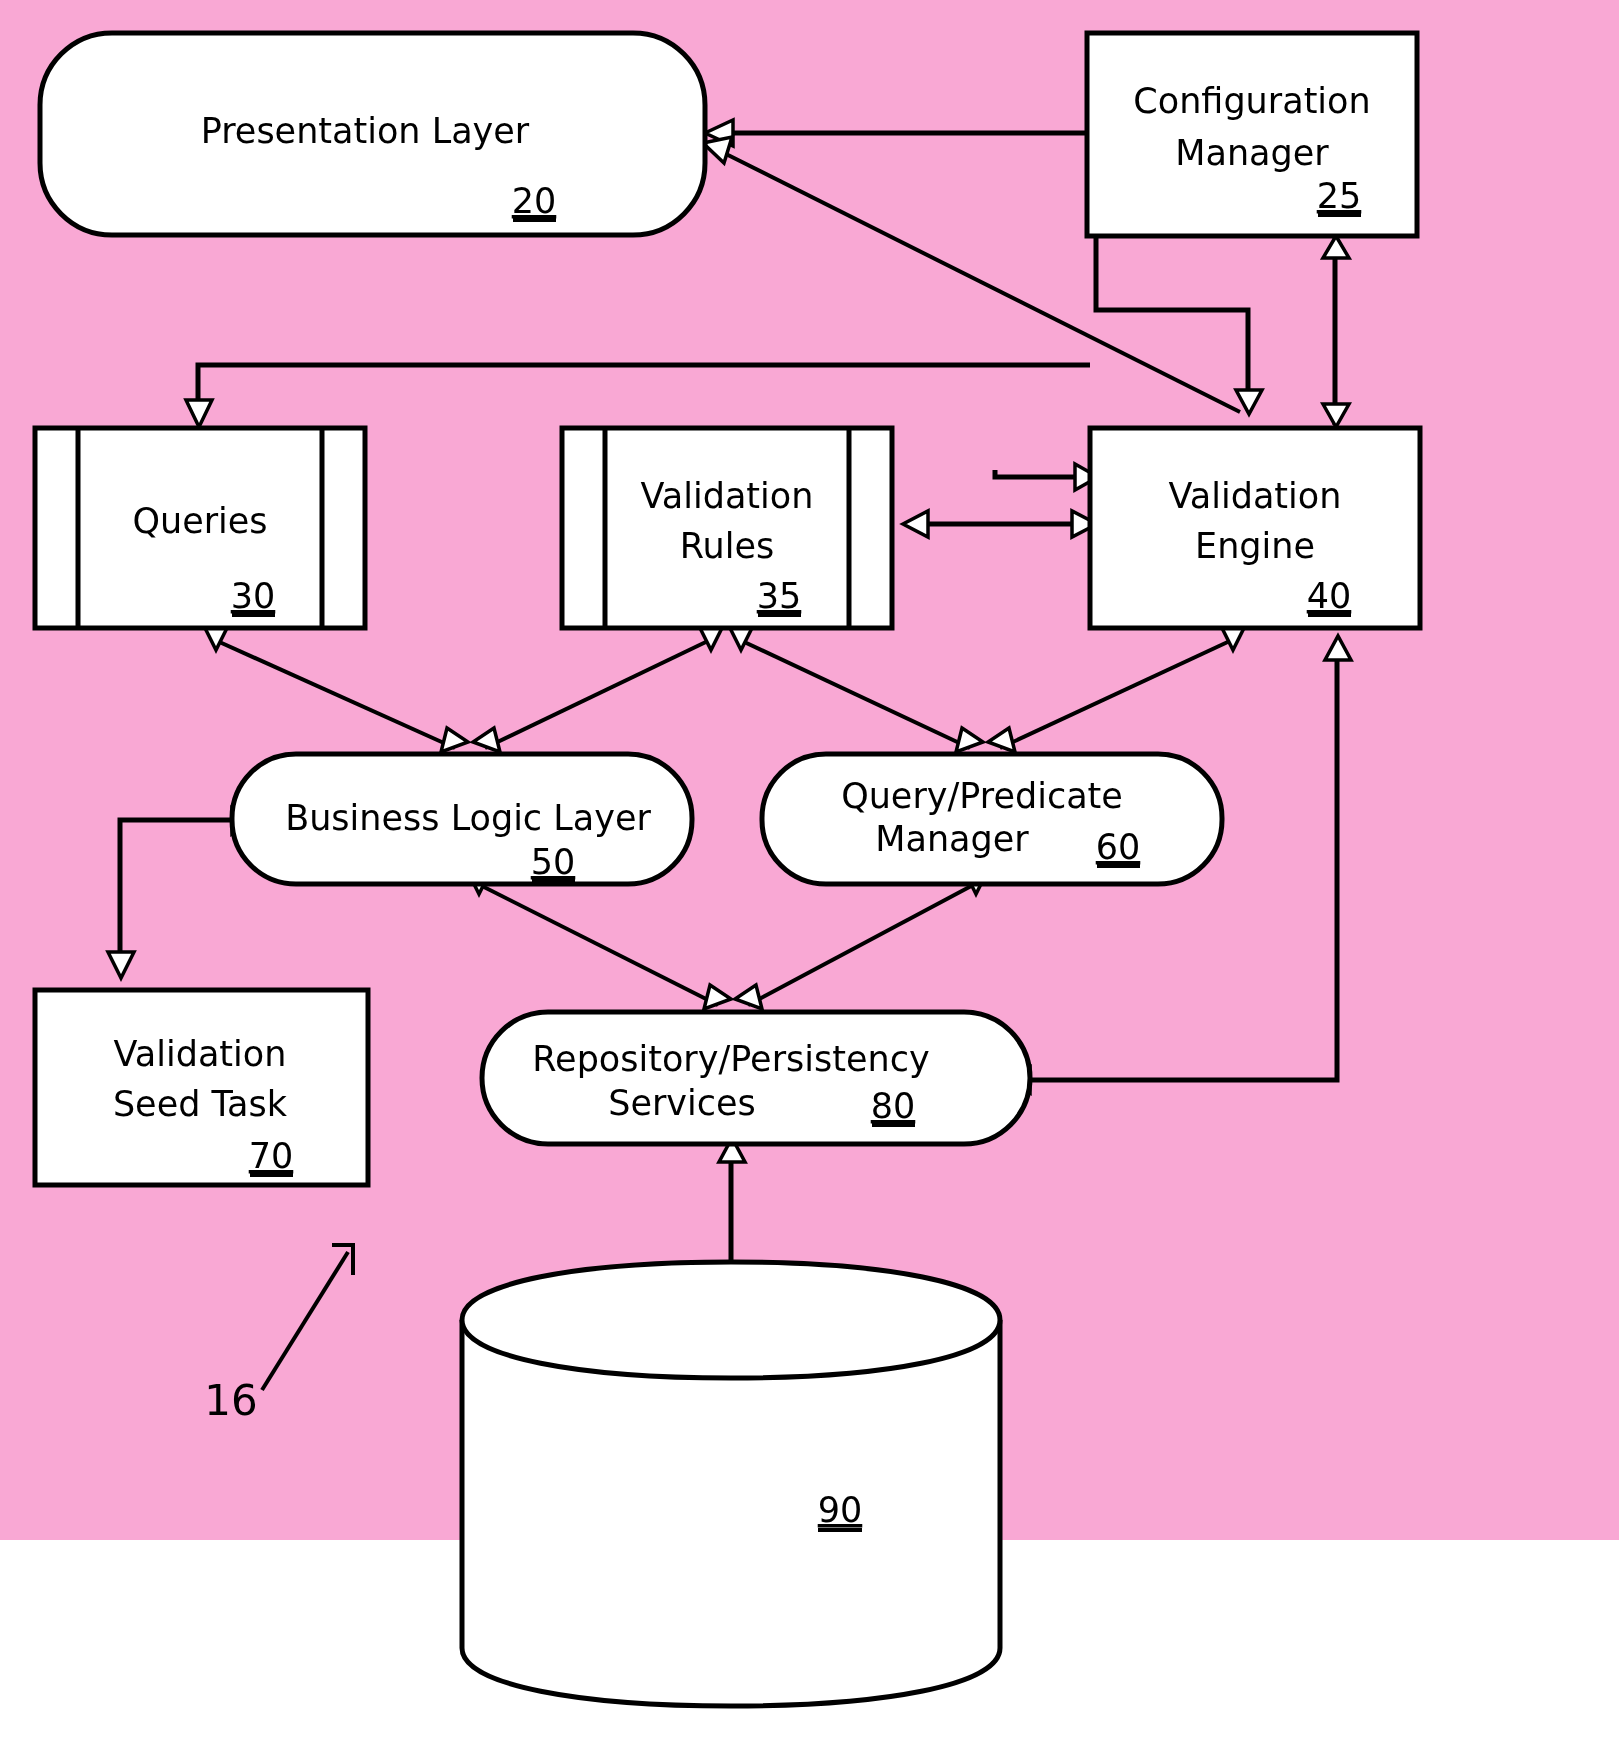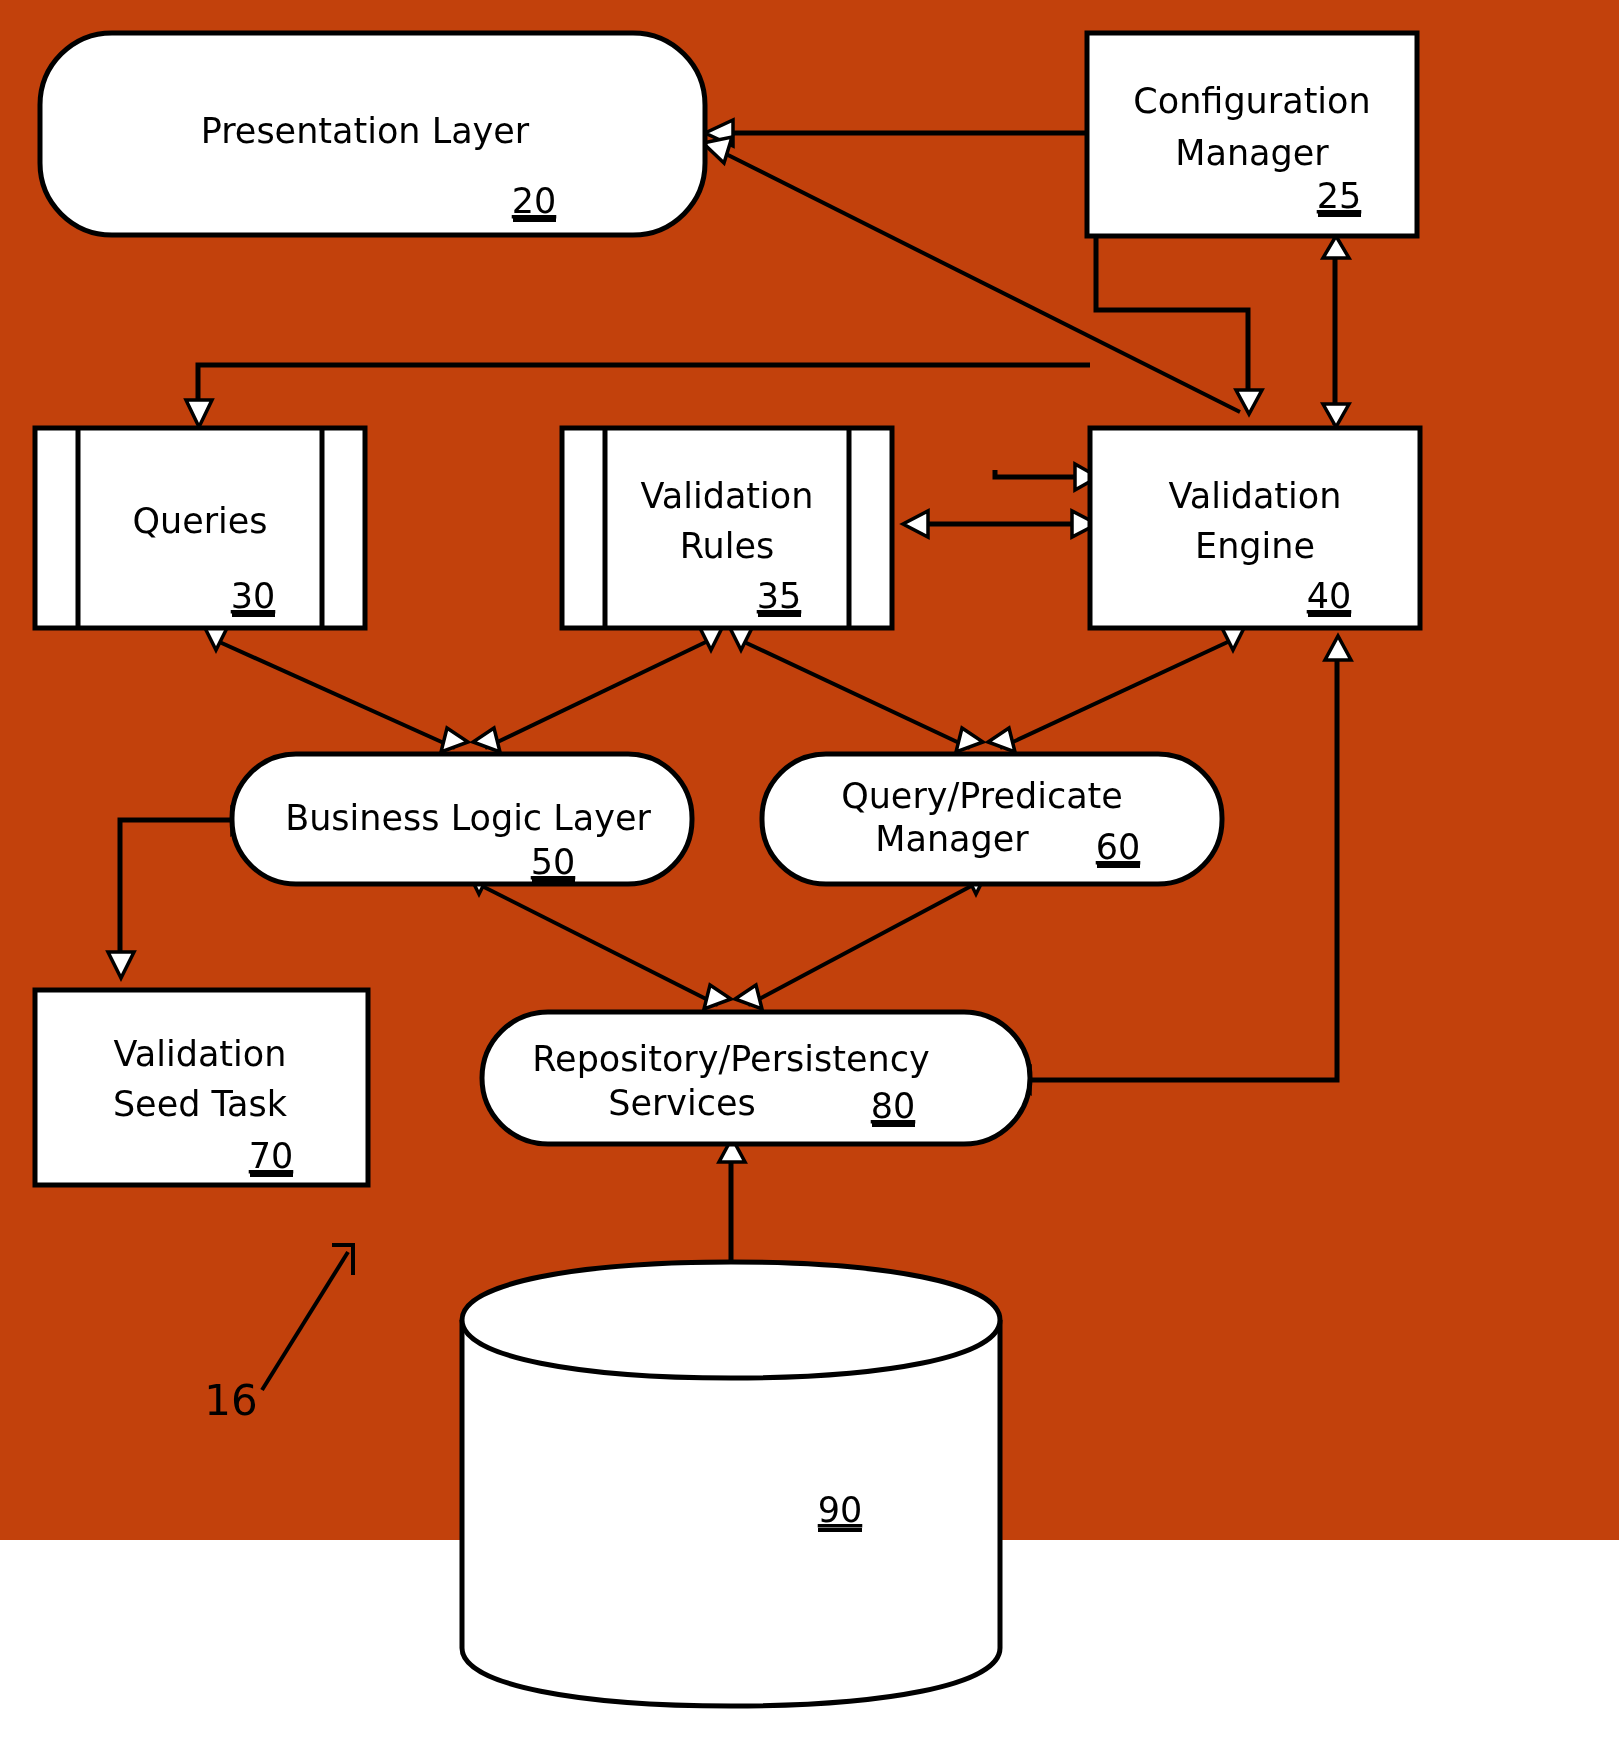--- a/index.html
+++ b/index.html
@@ -12,21 +12,21 @@
     font-family: "DejaVu Sans", sans-serif;
     width: 1619px;
     height: 1738px;
     overflow: hidden;
     position: relative;
   }
   #figure-root {
     position: relative;
     width: 1619px;
     height: 1540px;
-    background: #c2410c;
+    background: #f9a8d4;
   }
   svg#diagram {
     display: block;
     width: 1619px;
     height: 1738px;
   }
   .node-shape {
     fill: #ffffff;
     stroke: #000000;
     stroke-width: 5;

